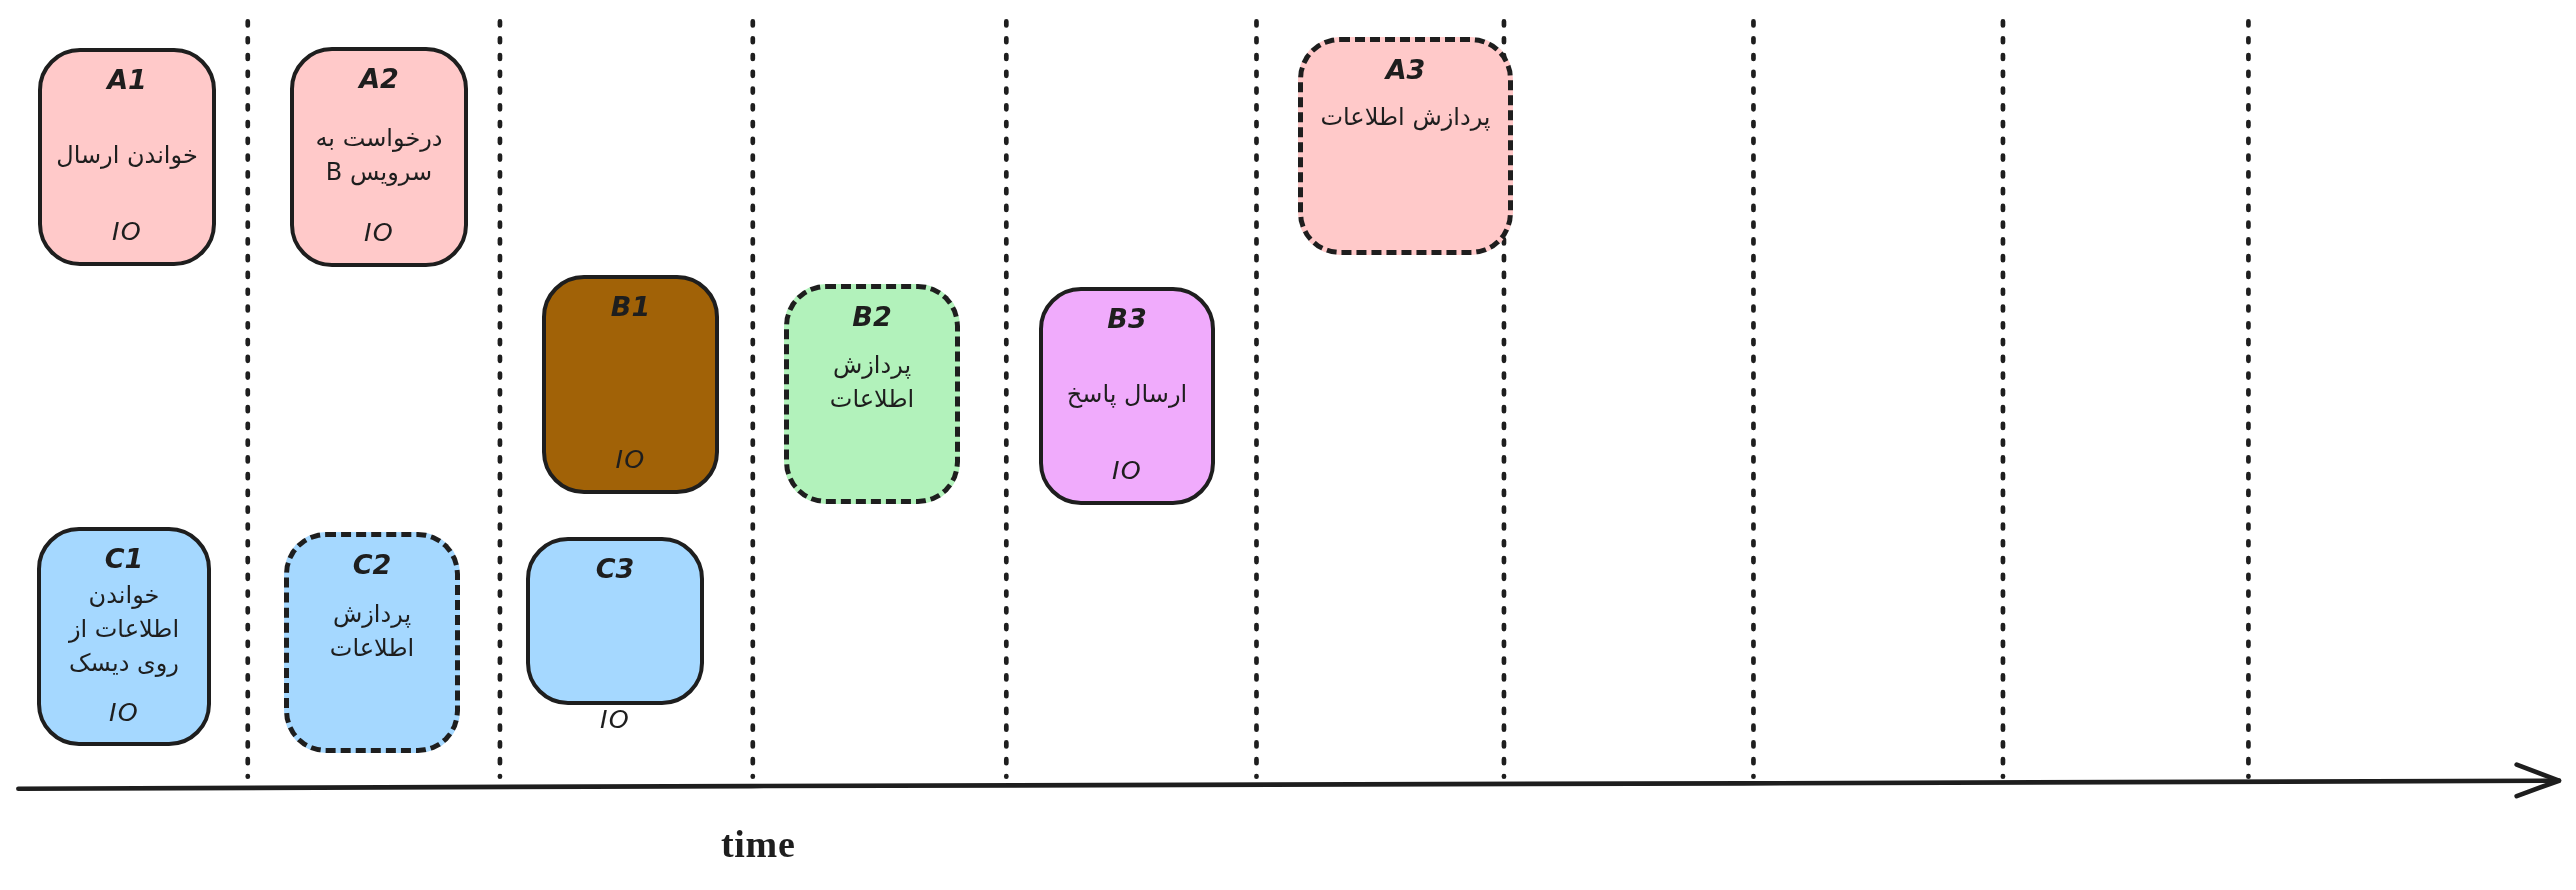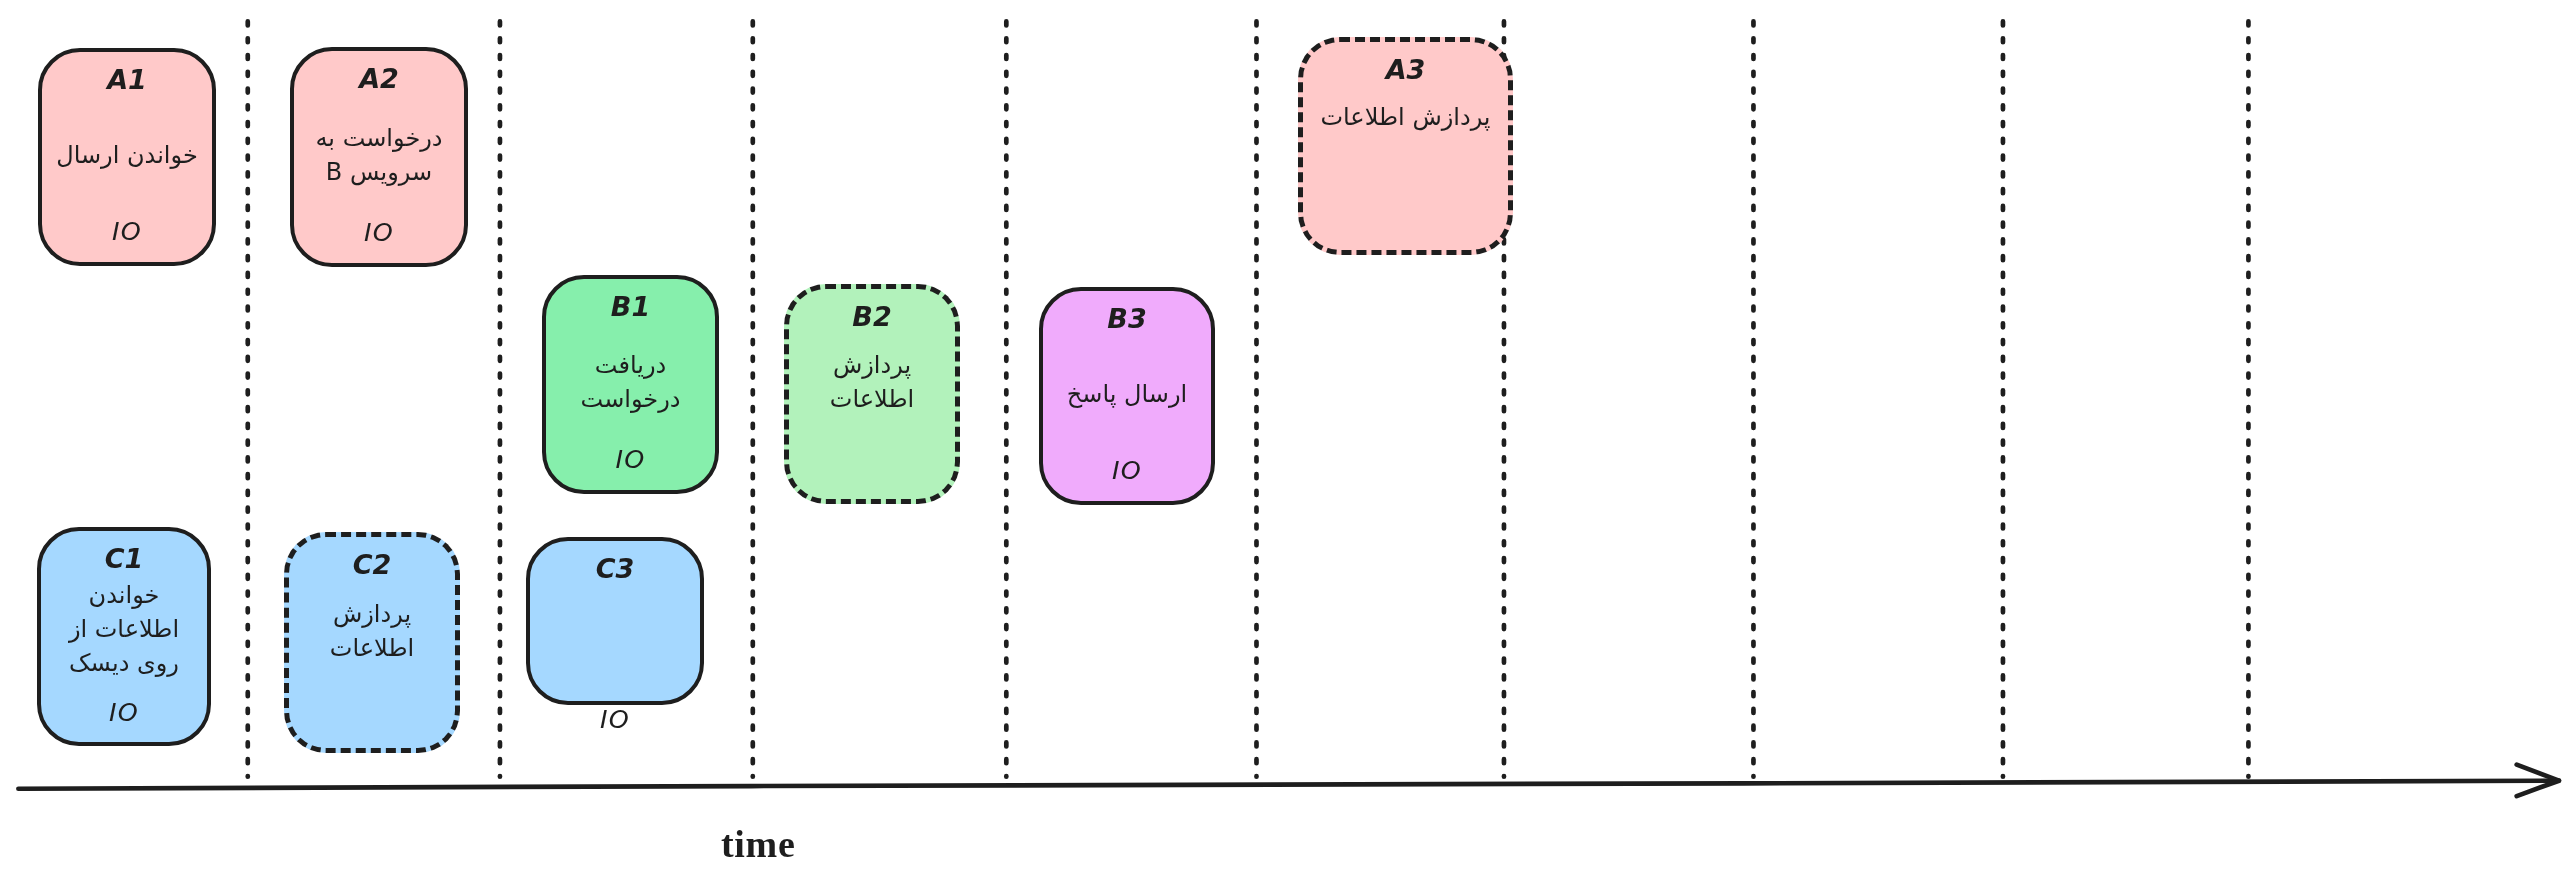--- a/index.html
+++ b/index.html
@@ -109,23 +109,22 @@
       </div>
       <div class="task" style="left: 290px; top: 47px; width: 178px; height: 220px; background: rgb(255, 201, 201);">
         <div class="tid">A2</div>
         <div class="tlabel" style="top: 70px;">درخواست به سرویس B</div>
         <div class="tio" style="top: 166px;">IO</div>
       </div>
       <div class="task dashed" style="left: 1289px; top: 37px; width: 215px; height: 218px; background: rgb(255, 201, 201); margin-left: 9px;">
         <div class="tid">A3</div>
         <div class="tlabel" style="top: 58px;">پردازش اطلاعات</div>
       </div>
-      <div class="task" style="left: 542px; top: 275px; width: 177px; height: 219px; background: #86efac;">
+      <div class="task" style="left: 542px; top: 275px; width: 177px; height: 219px; background: #a16207;">
         <div class="tid">B1</div>
-        <div class="tlabel" style="top: 69px;">دریافت درخواست</div>
         <div class="tio" style="top: 165px;">IO</div>
       </div>
       <div class="task dashed" style="left: 784px; top: 284px; width: 176px; height: 220px; background: rgb(178, 242, 187);">
         <div class="tid">B2</div>
         <div class="tlabel" style="top: 59px;">پردازش اطلاعات</div>
       </div>
       <div class="task" style="left: 1039px; top: 287px; width: 176px; height: 218px; background: #f0abfc;">
         <div class="tid">B3</div>
         <div class="tlabel" style="top: 86px;">ارسال پاسخ</div>
         <div class="tio" style="top: 164px;">IO</div>

